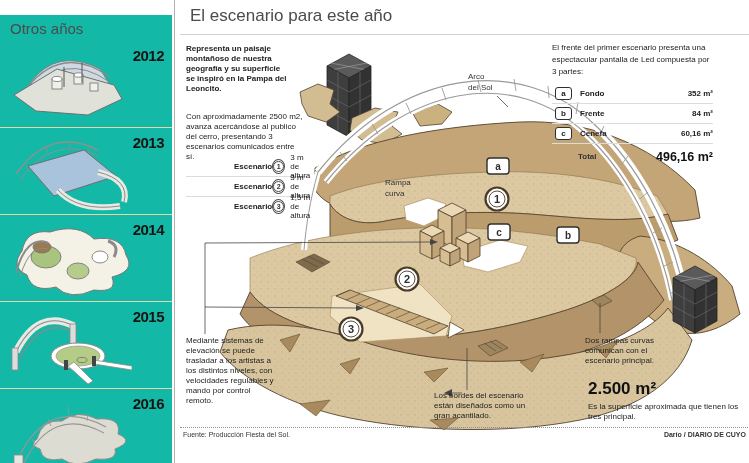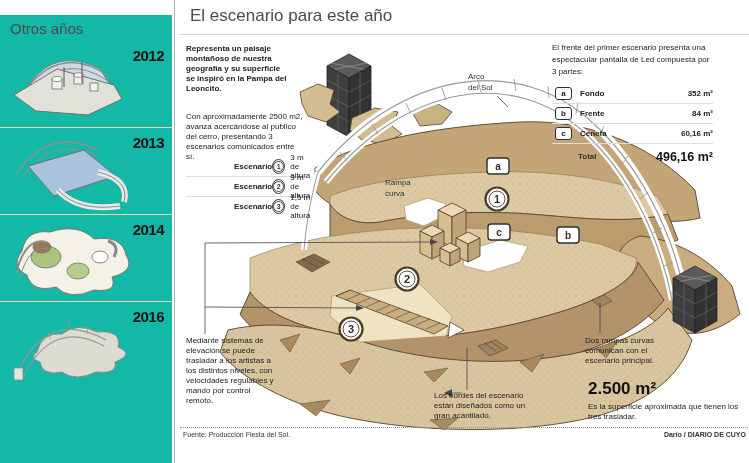--- a/index.html
+++ b/index.html
@@ -103,20 +103,37 @@
         <ellipse cx="44" cy="40" rx="15" ry="11" fill="#a9c47e" stroke="#6f6f6f" stroke-width="0.8"></ellipse>
         <ellipse cx="76" cy="54" rx="11" ry="8" fill="#b6cc8b" stroke="#6f6f6f" stroke-width="0.8"></ellipse>
         <ellipse cx="40" cy="30" rx="9" ry="6" fill="#9a7a4e" stroke="#6f6f6f" stroke-width="0.8"></ellipse>
         <path d="M14,56 Q24,18 46,26" fill="none" stroke="#8a8a8a" stroke-width="2"></path>
         <path d="M18,60 Q28,26 46,32" fill="none" stroke="#8a8a8a" stroke-width="1"></path>
         <ellipse cx="98" cy="40" rx="8" ry="6" fill="#fff" stroke="#6f6f6f" stroke-width="0.8"></ellipse>
         <path d="M106,24 Q118,28 112,40" fill="none" stroke="#8a8a8a" stroke-width="3"></path>
       </svg>
     </div>
 
+    <div class="year-block">
+      <span class="year-label">2015</span>
+      <svg class="thumb" width="130" height="82" viewBox="0 0 130 82">
+        <path d="M14,48 Q36,4 72,22" fill="none" stroke="#e9e9e4" stroke-width="7"></path>
+        <path d="M14,48 Q36,4 72,22" fill="none" stroke="#8a8a8a" stroke-width="1.1"></path>
+        <path d="M18,54 Q40,12 72,28" fill="none" stroke="#8a8a8a" stroke-width="1.1"></path>
+        <rect x="10" y="44" width="6" height="22" fill="#ddd" stroke="#8a8a8a" stroke-width="0.8"></rect>
+        <rect x="68" y="20" width="6" height="22" fill="#ddd" stroke="#8a8a8a" stroke-width="0.8"></rect>
+        <ellipse cx="76" cy="52" rx="27" ry="13" fill="#fff" stroke="#8a8a8a" stroke-width="1"></ellipse>
+        <ellipse cx="76" cy="52" rx="22" ry="10" fill="#b4cc86" stroke="#8a8a8a" stroke-width="0.6"></ellipse>
+        <ellipse cx="80" cy="56" rx="5" ry="2.6" fill="none" stroke="#6f6f6f" stroke-width="0.8"></ellipse>
+        <polygon points="92,56 130,62 130,66 92,60" fill="#fff" stroke="#8a8a8a" stroke-width="0.8"></polygon>
+        <polygon points="66,62 86,80 91,77 72,58" fill="#fff" stroke="#8a8a8a" stroke-width="0.8"></polygon>
+        <rect x="62" y="56" width="4" height="10" fill="#444"></rect>
+        <rect x="90" y="52" width="4" height="10" fill="#444"></rect>
+      </svg>
+    </div>
 
     <div class="year-block">
       <span class="year-label">2016</span>
       <svg class="thumb" width="130" height="82" viewBox="0 0 130 82">
         <path d="M35,48 Q40,28 60,30 Q75,18 95,28 Q120,26 116,43 Q133,50 113,58 Q116,70 94,68 Q74,78 60,68 Q40,72 38,58 Q26,54 35,48 Z" fill="#dcdcd3" stroke="#8a8a8a" stroke-width="1"></path>
         <path d="M16,68 Q46,4 104,36" fill="none" stroke="#979797" stroke-width="1.3"></path>
         <path d="M22,72 Q50,14 102,42" fill="none" stroke="#979797" stroke-width="1.1"></path>
         <line x1="30" y1="48" x2="34" y2="54" stroke="#979797" stroke-width="0.8"></line>
         <line x1="46" y1="28" x2="49" y2="35" stroke="#979797" stroke-width="0.8"></line>
         <line x1="66" y1="16" x2="67" y2="24" stroke="#979797" stroke-width="0.8"></line>
@@ -181,21 +198,21 @@
     <span class="total-label">Total</span>
     <span class="total-val">496,16 m²</span>
   </div>
 </div>
 
 <div class="tx note-elev">Mediante sistemas de elevación se puede trasladar a los artistas a los distintos niveles, con velocidades regulables y mando por control remoto.</div>
 <div class="tx note-borders">Los bordes del escenario están diseñados como un gran acantilado.</div>
 <div class="tx note-ramps">Dos rampas curvas comunican con el escenario principal.</div>
 <div class="area">
   <div class="area-value">2.500 m²</div>
-  <div class="area-desc">Es la superficie aproximada que tienen los tres trasladar.</div>
+  <div class="area-desc">Es la superficie aproximada que tienen los tres principal.</div>
 </div>
 
 <div class="footer-rule"></div>
 <div class="src">Fuente: Producción Fiesta del Sol.</div>
 <div class="credit">Darío / DIARIO DE CUYO</div>
 
 <svg class="illu" viewBox="180 0 569 463">
   <defs>
     <pattern id="peb" width="7" height="7" patternUnits="userSpaceOnUse">
       <circle cx="2" cy="2" r="0.9" fill="rgba(90,70,40,0.10)"></circle>

